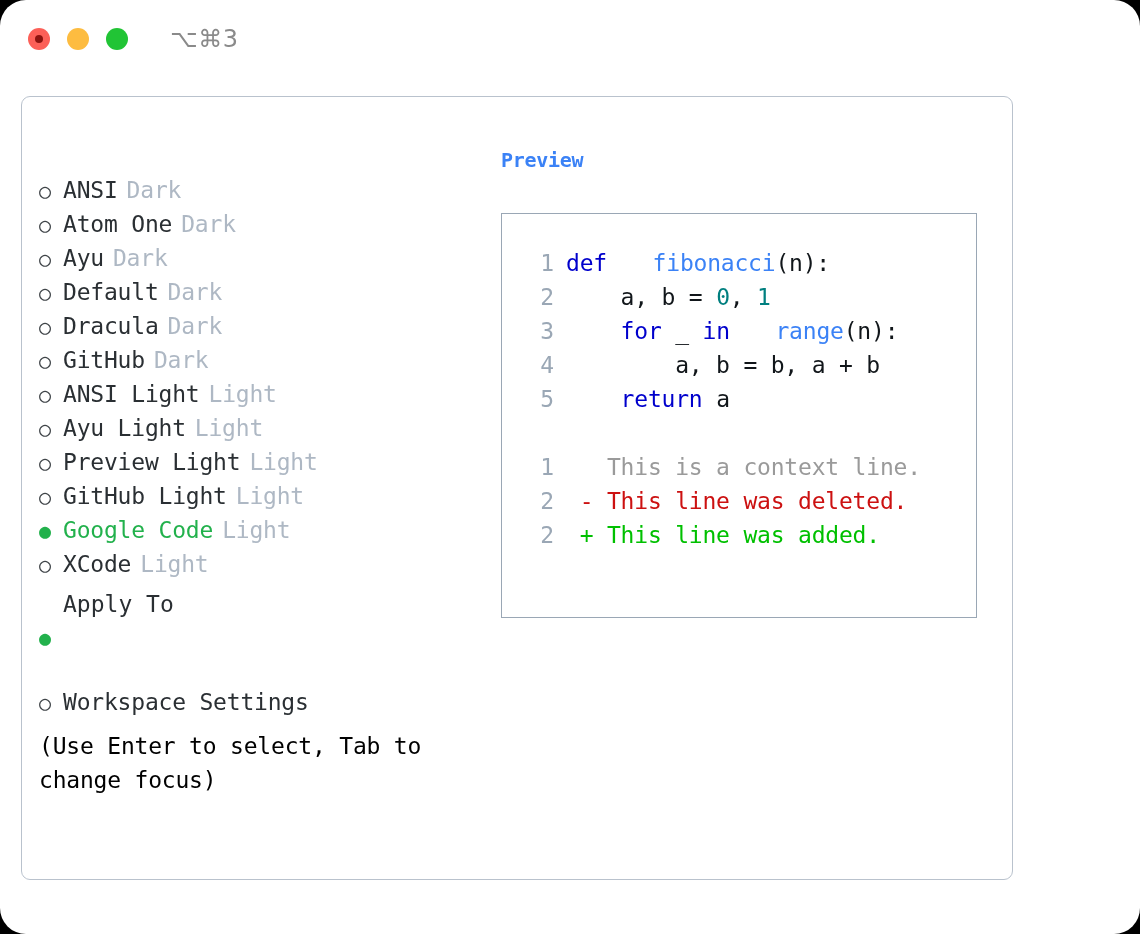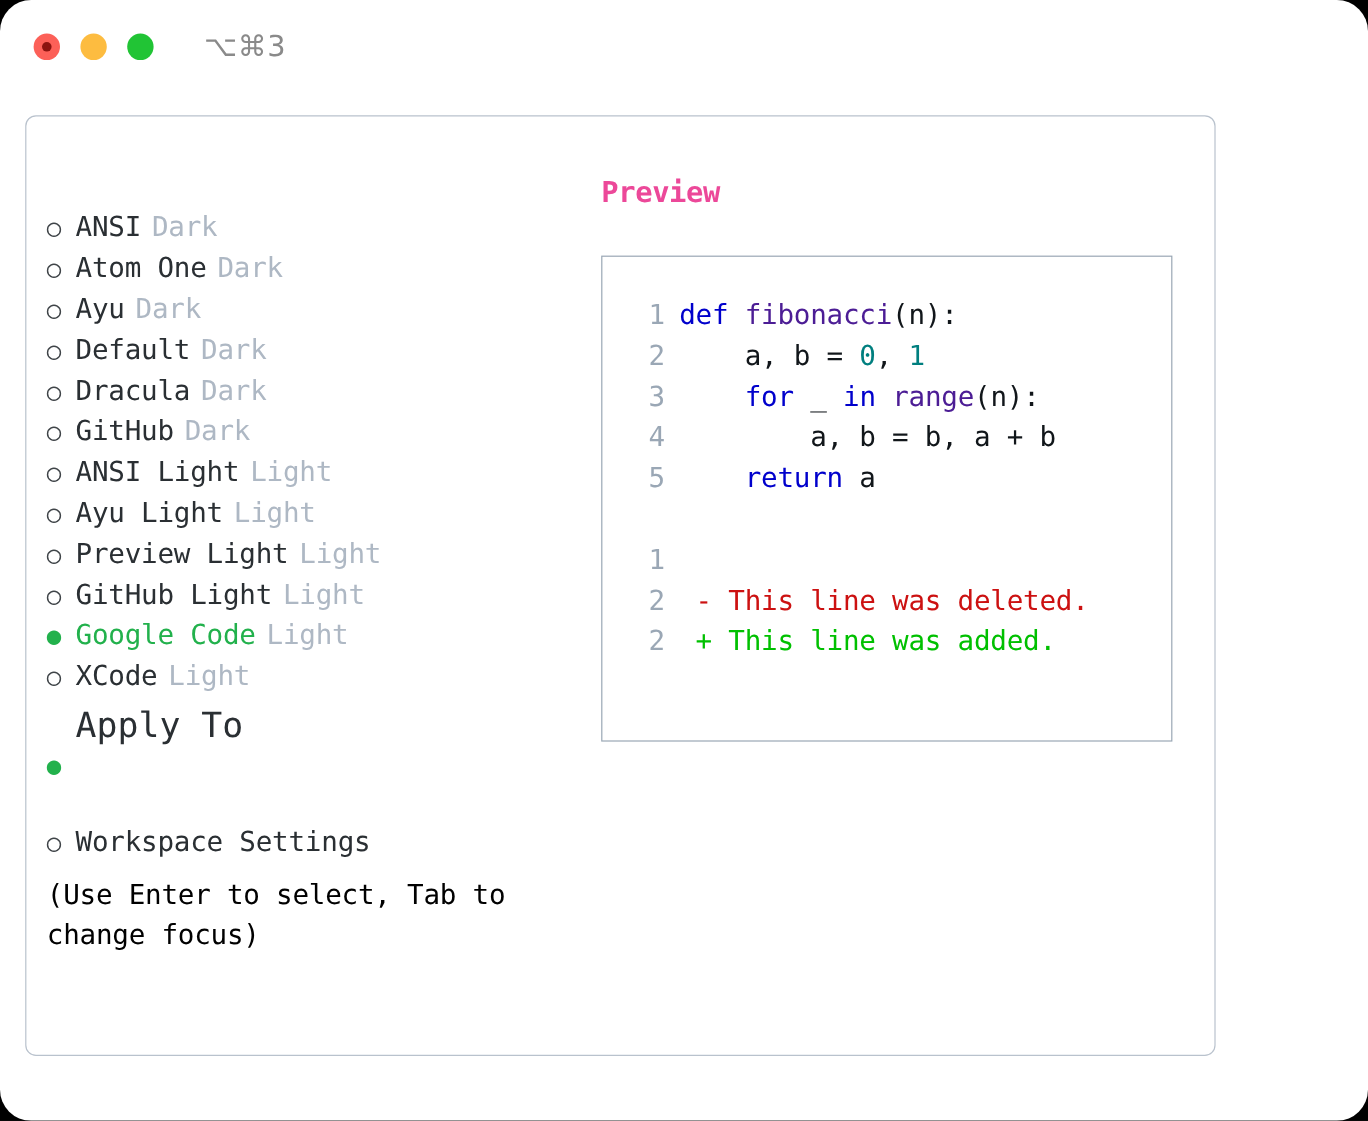--- a/index.html
+++ b/index.html
@@ -116,21 +116,21 @@
   .opt-name.sel { color: #22b14c; }
   .opt-cat {
     color: #aeb8c4;
     margin-left: 9px;
   }
 
   .applyto {
     margin-top: 36px;
   }
   .applyto-head {
-    font-size: 29px;
+    font-size: 23px;
     color: #2a2f33;
     padding-left: 24px;
     height: 34px;
     line-height: 34px;
     white-space: pre;
   }
 
   .hint {
     margin-top: 40px;
     font-size: 23px;
@@ -142,23 +142,23 @@
   }
 
   
   .right-col {
     position: absolute;
     left: 479px;
     top: 46px;
     width: 496px;
   }
   .preview-title {
-    font-size: 24px;
+    font-size: 20px;
     font-weight: bold;
-    color: #ec4899;
+    color: #3b82f6;
     line-height: 34px;
     letter-spacing: -0.3px;
   }
   .preview-box {
     margin-top: 36px;
     width: 476px;
     height: 405px;
     border: 1.5px solid #9aa7b5;
     box-sizing: border-box;
     background: #ffffff;
@@ -176,21 +176,21 @@
     width: 34px;
     flex: 0 0 34px;
     text-align: right;
     color: #9aa7b5;
     padding-right: 12px;
     box-sizing: content-box;
   }
   .code-gap { height: 34px; }
 
   .tok-kw   { color: #0000cc; }
-  .tok-fn   { color: #4c1d95; }
+  .tok-fn   { color: #3b82f6; margin-left: 32px; }
   .tok-num  { color: #007f7f; }
   .tok-txt  { color: #11161a; }
   .tok-ctx  { color: #9a9a9a; }
   .tok-del  { color: #cc1111; }
   .tok-add  { color: #00c000; }
 </style>
 </head>
 <body>
 
 <div id="app">
@@ -241,21 +241,21 @@
       <div class="preview-box">
         <div id="code-block">
             <div class="code-line"><span class="lineno">1</span><span><span class="tok-kw">def </span><span class="tok-fn">fibonacci</span><span class="tok-txt">(n):</span></span></div>
             <div class="code-line"><span class="lineno">2</span><span><span class="tok-txt">    a, b = </span><span class="tok-num">0</span><span class="tok-txt">, </span><span class="tok-num">1</span></span></div>
             <div class="code-line"><span class="lineno">3</span><span><span class="tok-txt">    </span><span class="tok-kw">for</span><span class="tok-txt"> _ </span><span class="tok-kw">in</span><span class="tok-txt"> </span><span class="tok-fn">range</span><span class="tok-txt">(n):</span></span></div>
             <div class="code-line"><span class="lineno">4</span><span><span class="tok-txt">        a, b = b, a + b</span></span></div>
             <div class="code-line"><span class="lineno">5</span><span><span class="tok-txt">    </span><span class="tok-kw">return</span><span class="tok-txt"> a</span></span></div>
           </div>
         <div class="code-gap"></div>
         <div id="diff-block">
-            <div class="code-line"><span class="lineno">1</span></div>
+            <div class="code-line"><span class="lineno">1</span><span><span class="tok-ctx">   This is a context line.</span></span></div>
             <div class="code-line"><span class="lineno">2</span><span><span class="tok-del"> - This line was deleted.</span></span></div>
             <div class="code-line"><span class="lineno">2</span><span><span class="tok-add"> + This line was added.</span></span></div>
           </div>
       </div>
     </div>
 
   </div>
 </div>
 
 </body></html>

